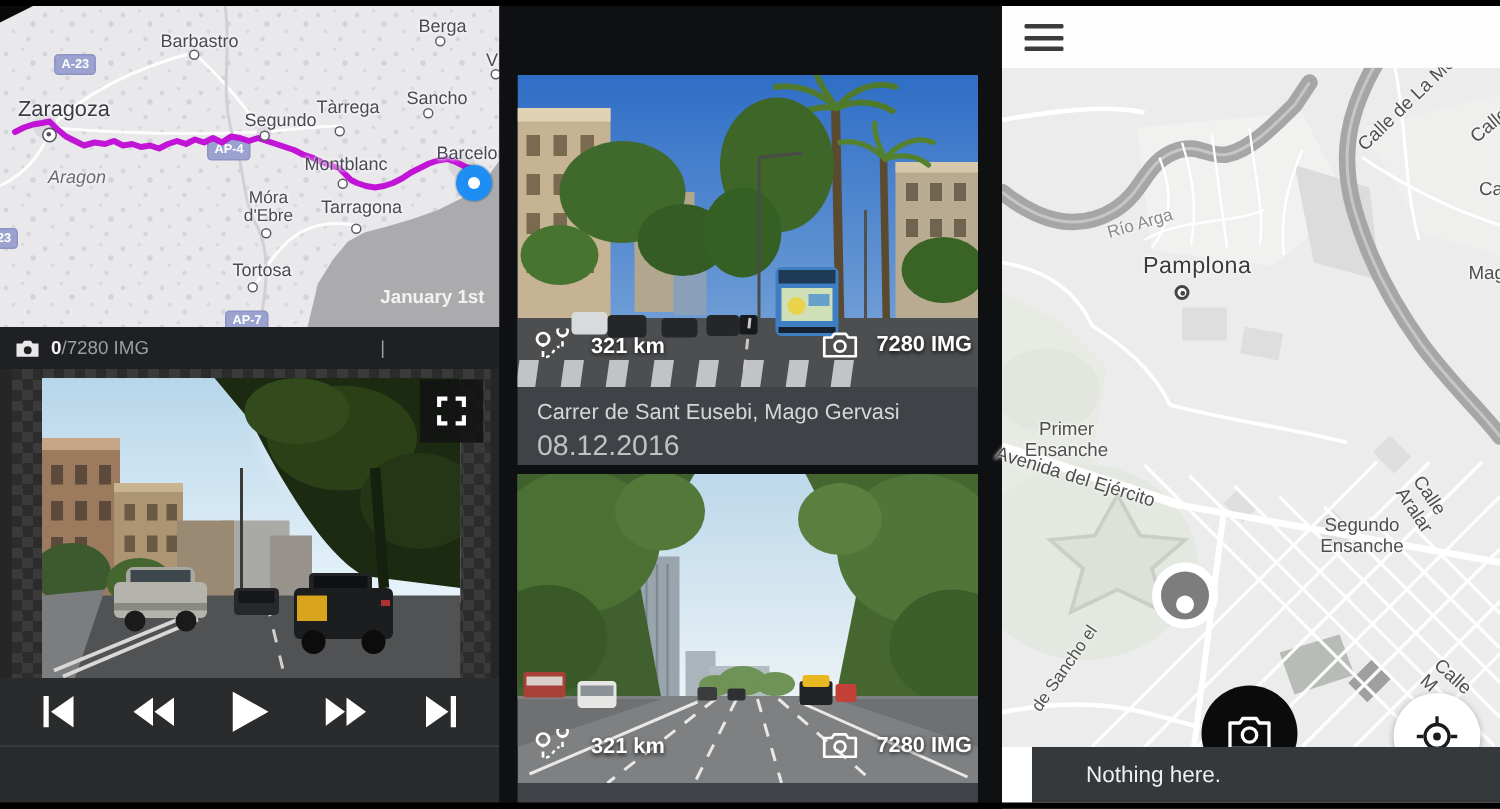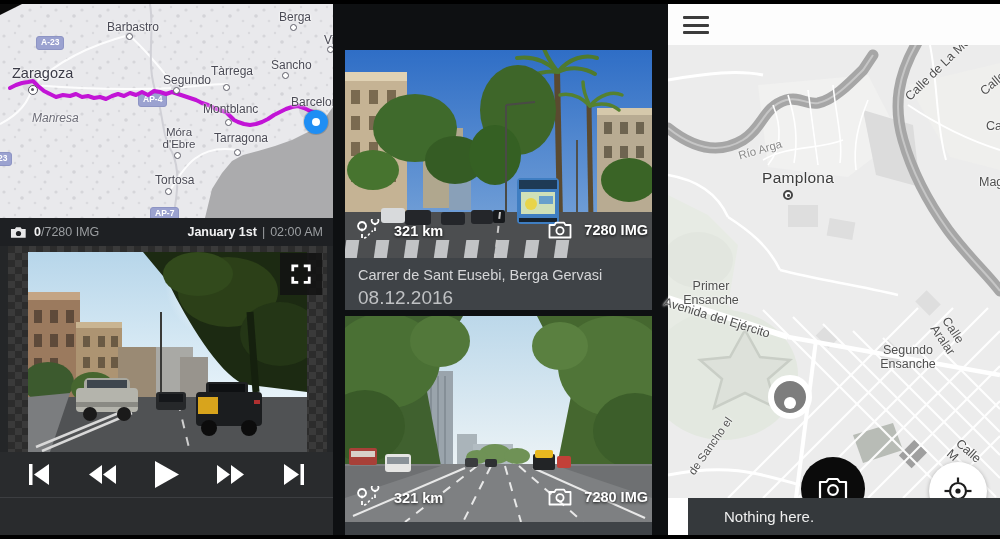--- a/index.html
+++ b/index.html
@@ -18,21 +18,21 @@
           font-weight:bold;border-radius:3px;padding:1px 4px;line-height:1.15;}
   #corner-wedge{left:0;top:4px;width:0;height:0;border-top:11px solid #0a0a0a;border-right:22px solid transparent;}
   #pos-marker{left:304px;top:106px;width:24px;height:24px;border-radius:50%;background:#1f8ef4;box-shadow:0 0 0 1px rgba(0,0,0,.15);}
   #pos-marker-core{left:8px;top:8px;width:8px;height:8px;border-radius:50%;background:#fff;}
   #zgz-marker{left:28px;top:81px;width:10px;height:10px;border:1.7px solid #54545e;border-radius:50%;background:#fff;}
   #zgz-core{left:2.3px;top:2.3px;width:3px;height:3px;border-radius:50%;background:#54545e;}
 
   #status-bar{left:0;top:218px;width:333px;height:28px;background:#1e2023;display:flex;align-items:center;
               padding:0 10px;color:#9b9ea1;font-size:12.5px;}
   #status-bar .w{color:#f2f2f3;font-weight:bold;}
-  #status-right{margin-left:auto;display:flex;gap:5px;}
+  #status-right{margin-left:auto;display:flex;gap:20px;flex-direction:column;}
 
   #video-area{left:0;top:246px;width:333px;height:206px;background:#242628;}
   #checker{left:8px;top:246px;width:319px;height:206px;
      background-image:conic-gradient(#3a3a3a 0 25%,#2c2c2c 0 50%,#3a3a3a 0 75%,#2c2c2c 0);
      background-size:14px 14px;}
   #video-photo{left:28px;top:252px;width:279px;height:200px;}
   #fullscreen-btn{left:280px;top:253px;width:42px;height:42px;background:rgba(18,18,18,.88);
      display:flex;align-items:center;justify-content:center;cursor:pointer;}
 
   #controls{left:0;top:452px;width:333px;height:45px;background:#292b2d;display:flex;align-items:center;
@@ -147,21 +147,21 @@
       <div class="city-label" style="left:203px;top:99px;">Montblanc</div>
       <div class="city-dot" style="left:225px;top:115px;"></div>
       <div class="city-label" style="left:214px;top:128px;">Tarragona</div>
       <div class="city-dot" style="left:234px;top:145px;"></div>
       <div class="city-label" style="left:157px;top:122px;width:44px;text-align:center;font-size:11.5px;">Móra
 d'Ebre</div>
       <div class="city-dot" style="left:174px;top:148px;"></div>
       <div class="city-label" style="left:155px;top:170px;">Tortosa</div>
       <div class="city-dot" style="left:165px;top:184px;"></div>
       <div class="city-label" style="left:291px;top:92px;">Barcelona</div>
-      <div class="city-label" style="left:32px;top:108px;font-style:italic;color:#6b6b76;">Manresa</div>
+      <div class="city-label" style="left:32px;top:108px;font-style:italic;color:#6b6b76;">Aragon</div>
 
       <div id="pos-marker" class="abs">
           <div id="pos-marker-core" class="abs"></div>
         </div>
     </div>
     <div id="corner-wedge" class="abs"></div>
 
     <div id="status-bar" class="abs">
       <svg width="17" height="13" viewBox="0 0 17 13" style="margin-right:7px">
         <path d="M1,3 h4 l1.2,-1.8 h4.6 L12,3 h4 v9 H1 Z" fill="#e8e8e9" transform="scale(0.98)"></path>
@@ -400,21 +400,21 @@
   </div>
   <div class="badge" style="right:352px;top:221px;">
     <svg width="24" height="18" viewBox="0 0 24 18">
       <path d="M1.5,4 h5 l1.6,-2.4 h7.8 L17.5,4 h5 v12.5 h-21 Z" fill="none" stroke="#fff" stroke-width="1.8" stroke-linejoin="round"></path>
       <circle cx="12" cy="9.8" r="3.6" fill="none" stroke="#fff" stroke-width="1.8"></circle>
     </svg>
     <span>7280 IMG</span>
   </div>
 
   <div class="caption" style="top:258px;height:52px;">
-    <div class="cap-addr">Carrer de Sant Eusebi, Berga Gervasi</div>
+    <div class="cap-addr">Carrer de Sant Eusebi, Mago Gervasi</div>
     <div class="cap-date">08.12.2016</div>
   </div>
 
   <svg class="card-img" style="top:316px;height:206px;" viewBox="0 0 307 206">
     <defs>
       <linearGradient id="skyC" x1="0" y1="0" x2="0" y2="1">
         <stop offset="0" stop-color="#bcd8ea"></stop>
           <stop offset="1" stop-color="#ecf3f6"></stop>
       </linearGradient>
     </defs>

